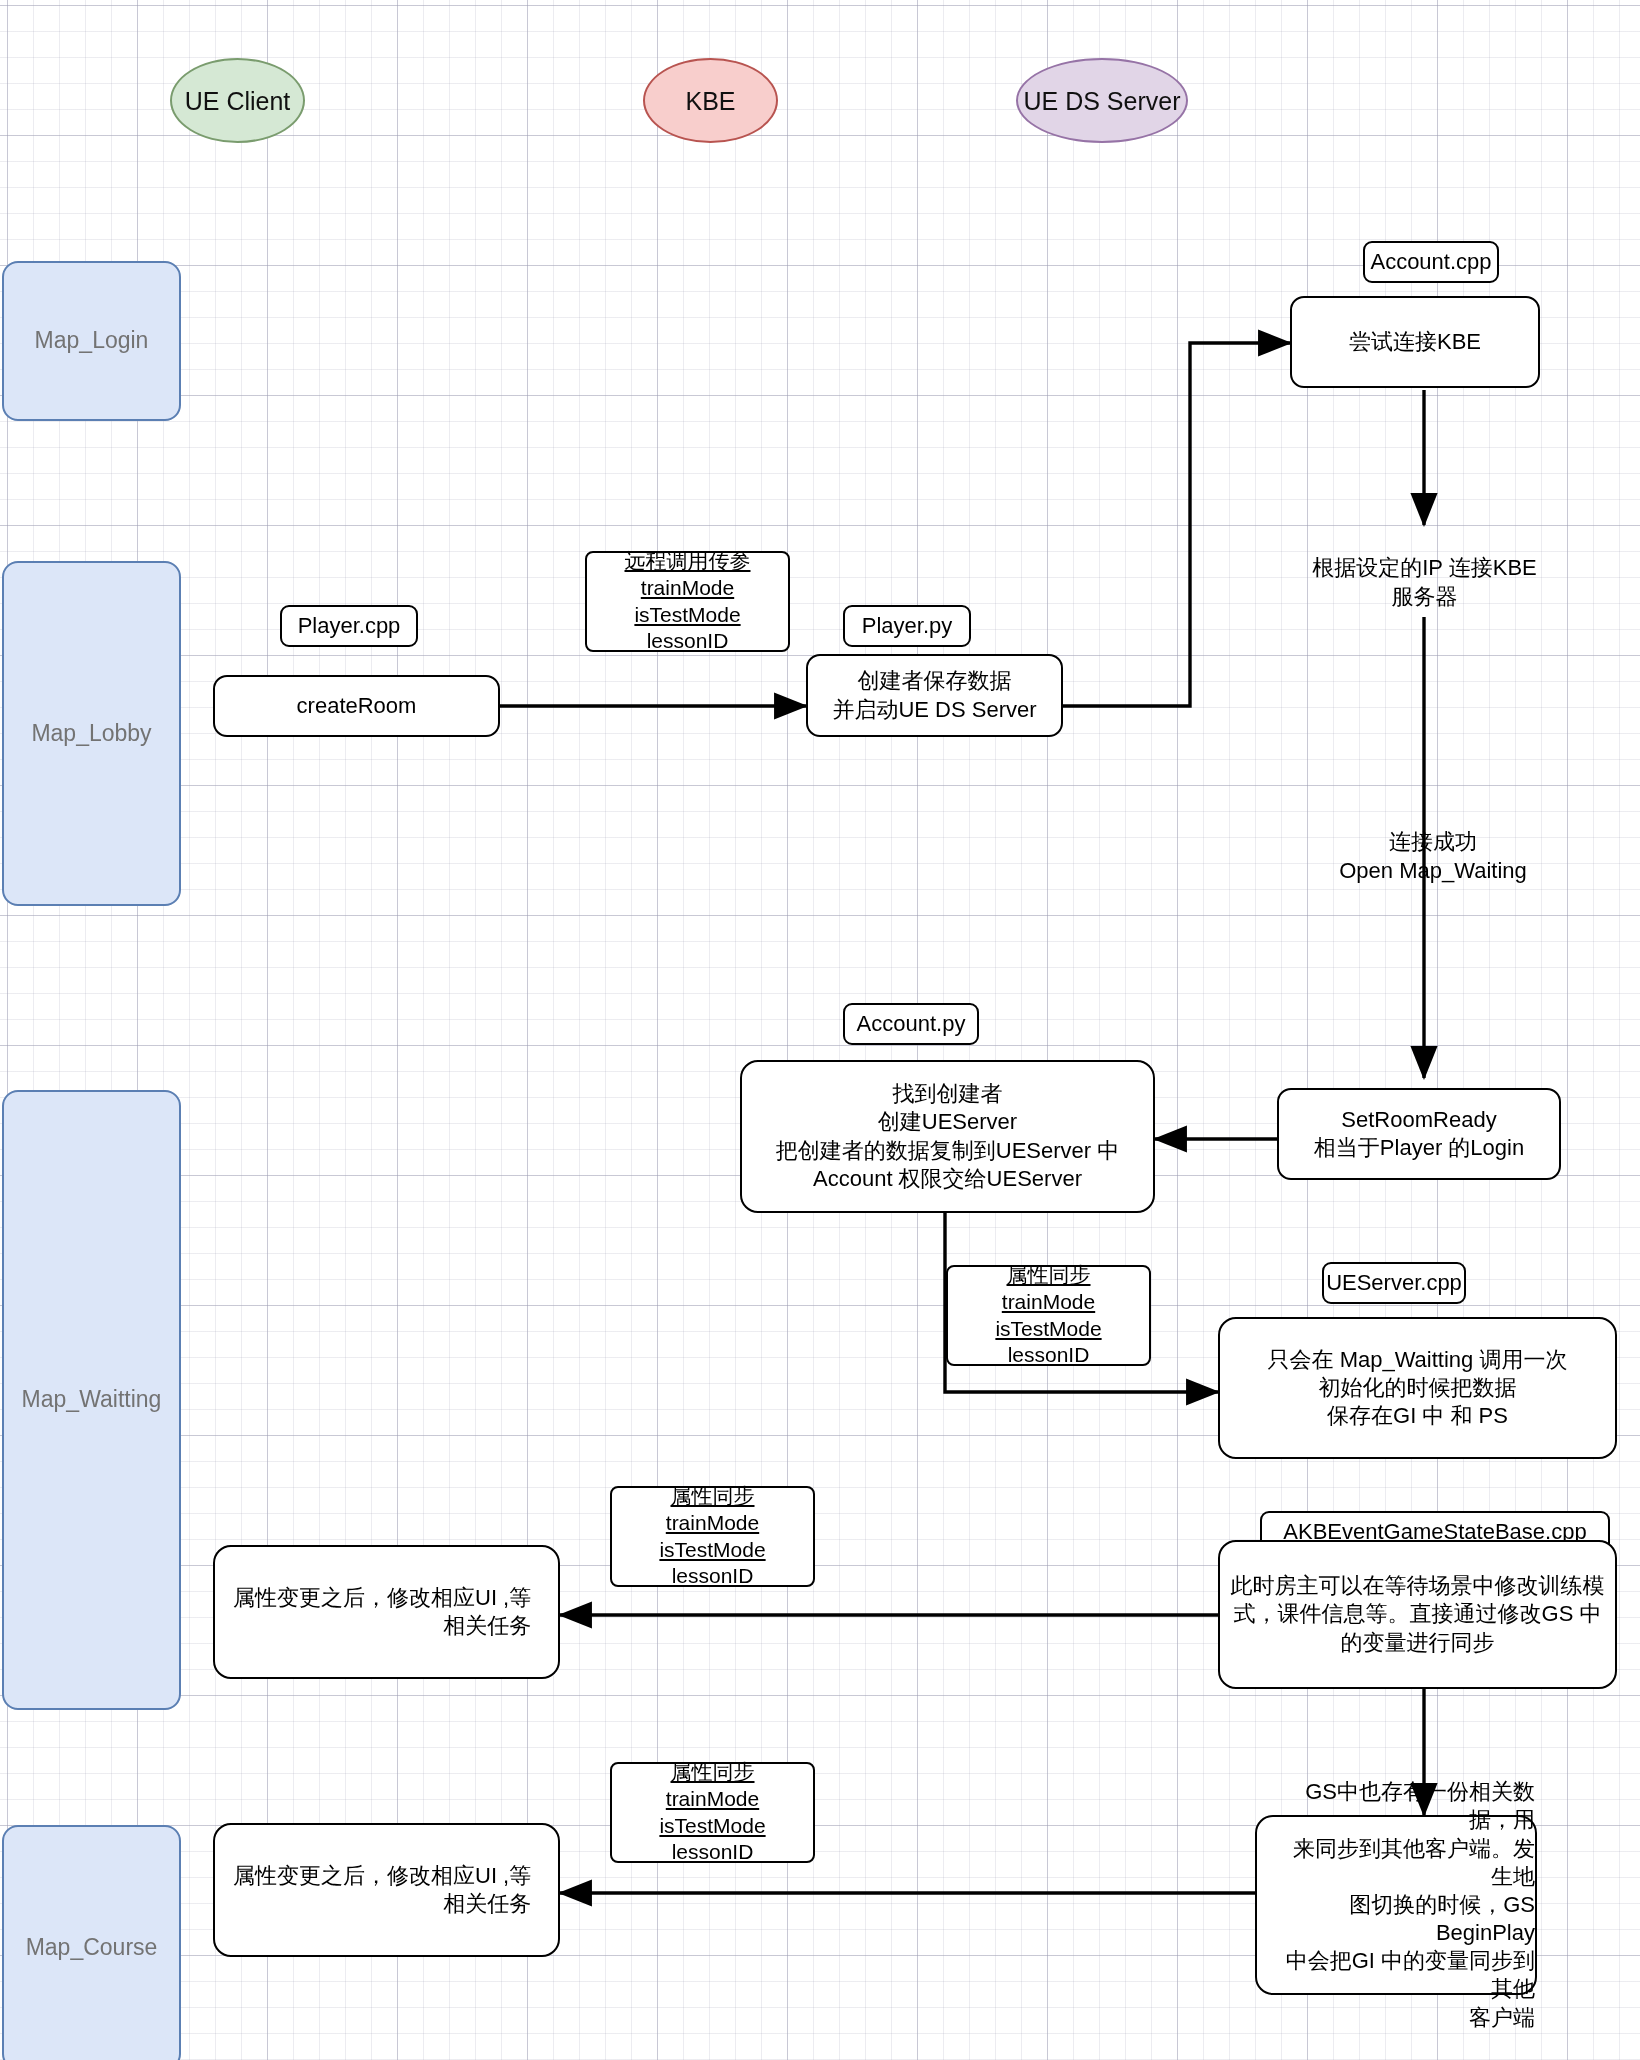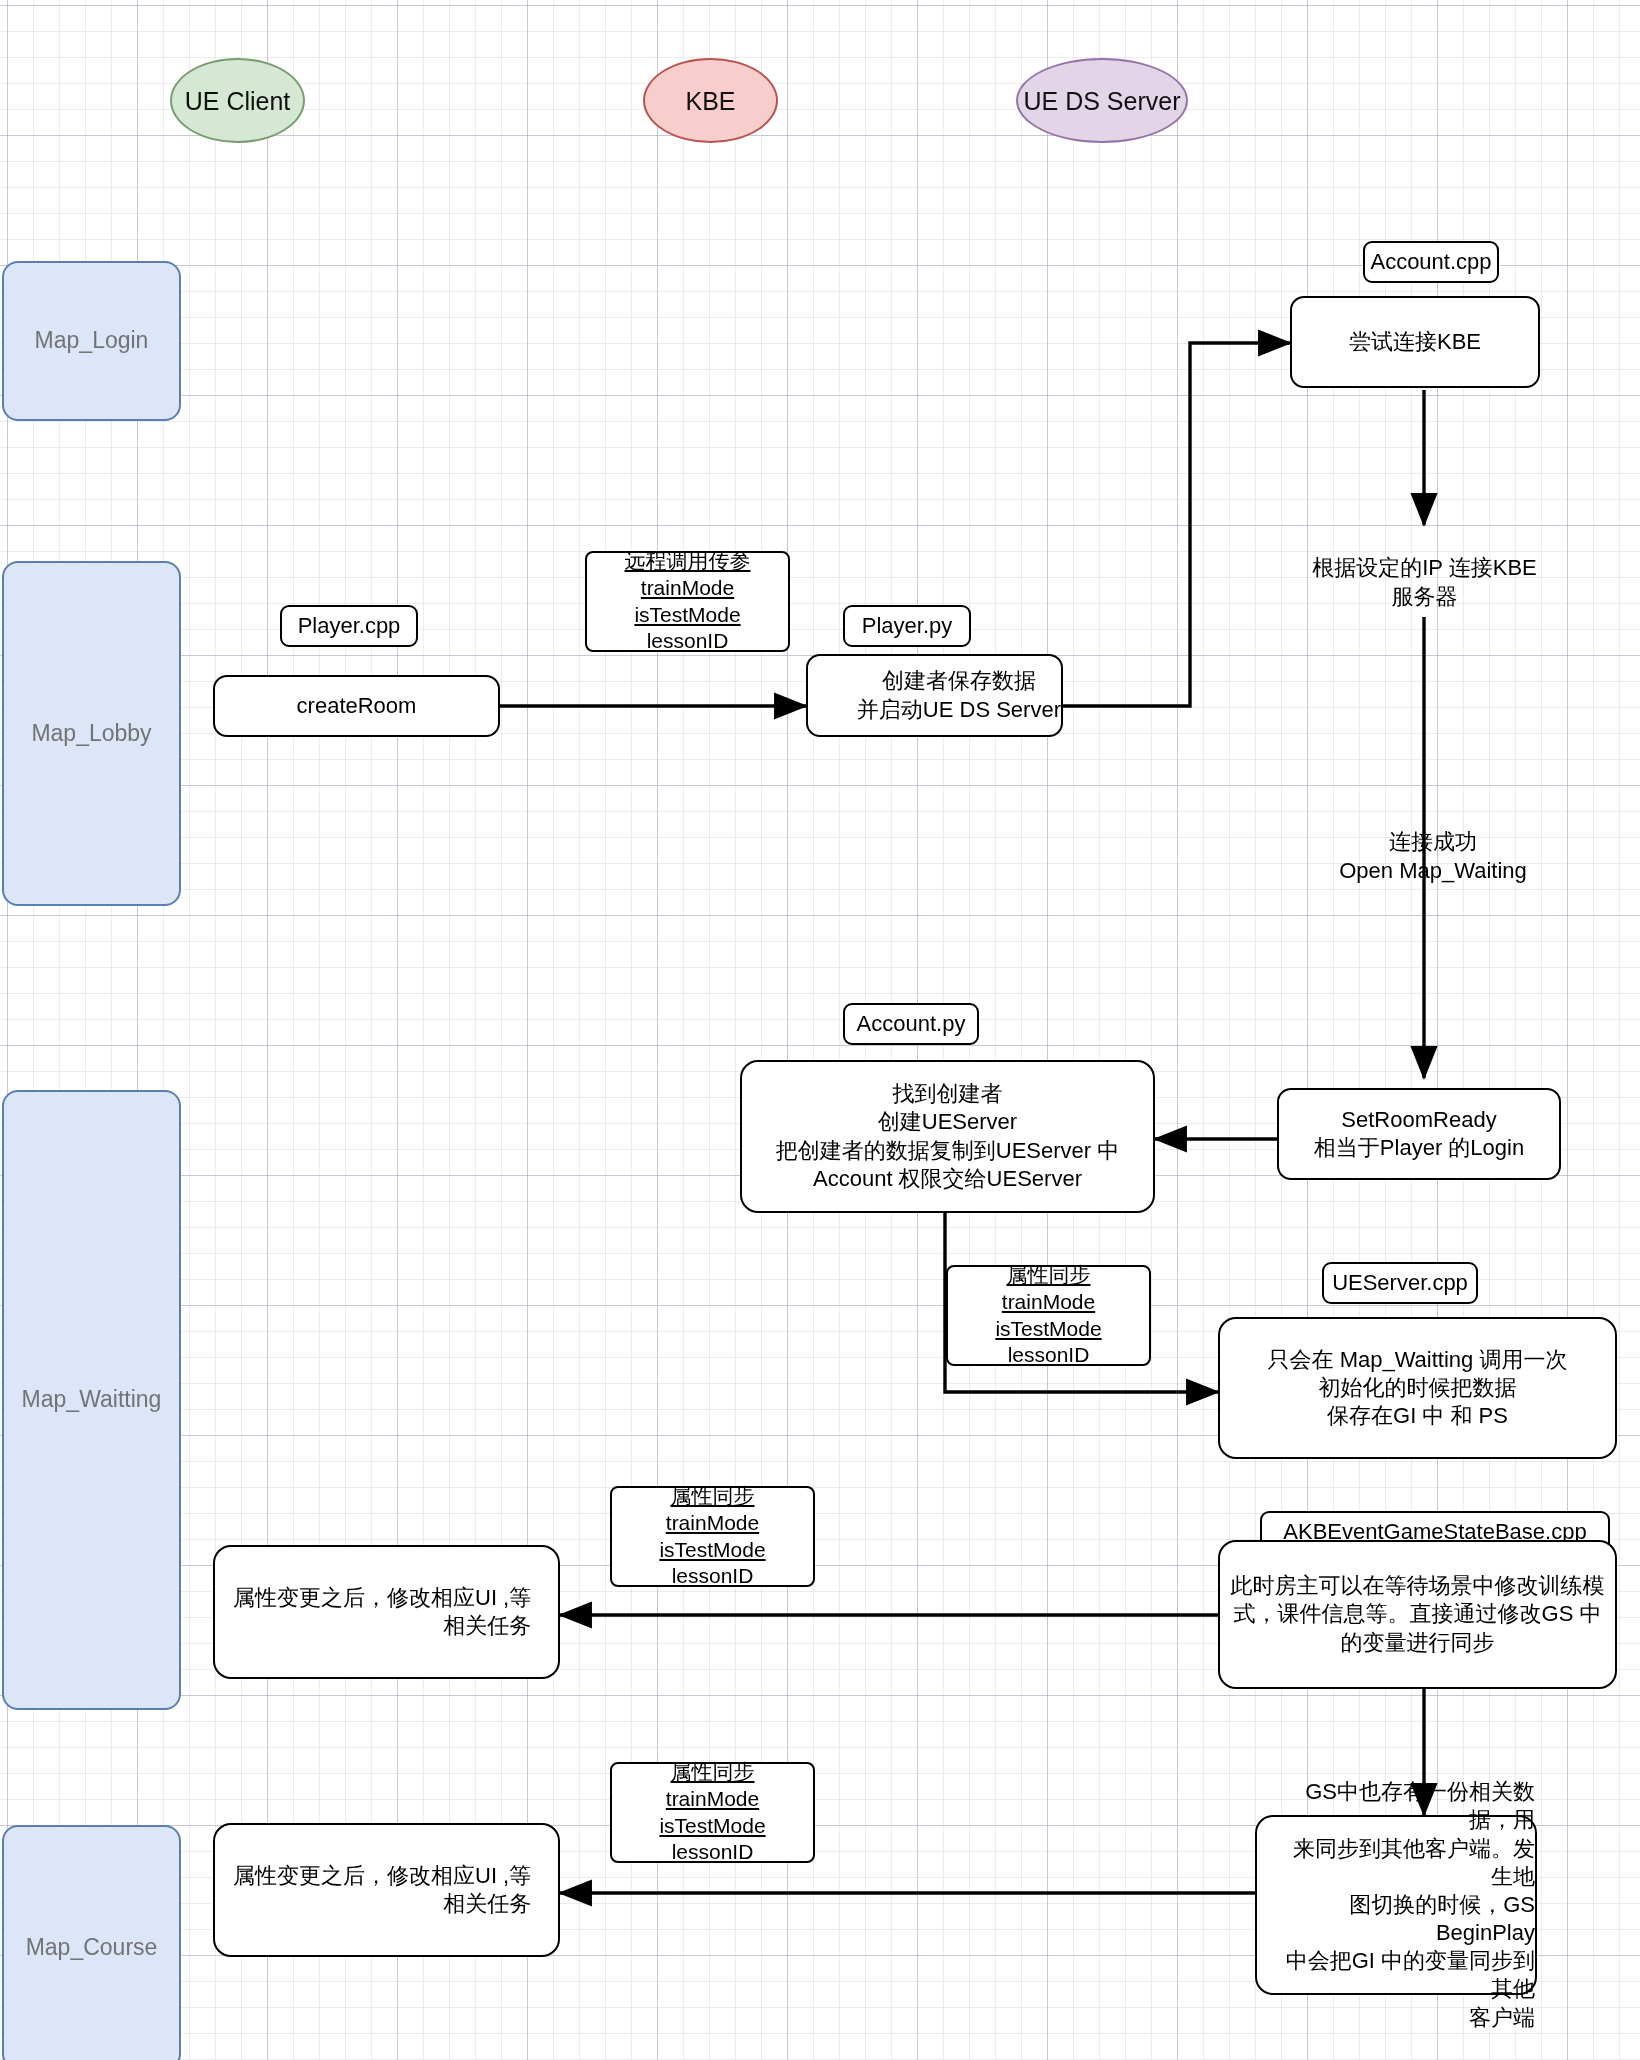--- a/index.html
+++ b/index.html
@@ -168,37 +168,37 @@
   </div>
 
   <div class="node tag" style="left:843px; top:605px; width:128px; height:42px;">
     <span>Player.py</span>
   </div>
 
   <div class="node tag" style="left:843px; top:1003px; width:136px; height:42px;">
     <span>Account.py</span>
   </div>
 
-  <div class="node tag" style="left:1322px; top:1262px; width:156px; height:42px;">
+  <div class="node tag" style="left:1322px; top:1262px; width:144px; height:42px;">
     <span>UEServer.cpp</span>
   </div>
 
   <div class="node tag" style="left:1260px; top:1483px; width:350px; height:42px;margin-top:28px;">
     <span>AKBEventGameStateBase.cpp</span>
   </div>
 
   <div class="node proc" style="left:1290px; top:296px; width:250px; height:92px;">
     <span>尝试连接KBE</span>
   </div>
 
   <div class="node proc" style="left:213px; top:675px; width:287px; height:62px;">
     <span>createRoom</span>
   </div>
 
-  <div class="node proc" style="left:806px; top:654px; width:257px; height:83px;justify-content:flex-end;">
+  <div class="node proc" style="left:806px; top:654px; width:257px; height:83px;">
     <span>创建者保存数据
 并启动UE DS Server</span>
   </div>
 
   <div class="node proc tall" style="left:740px; top:1060px; width:415px; height:153px;">
     <span>找到创建者
 创建UEServer
 把创建者的数据复制到UEServer 中
 Account 权限交给UEServer</span>
   </div>

